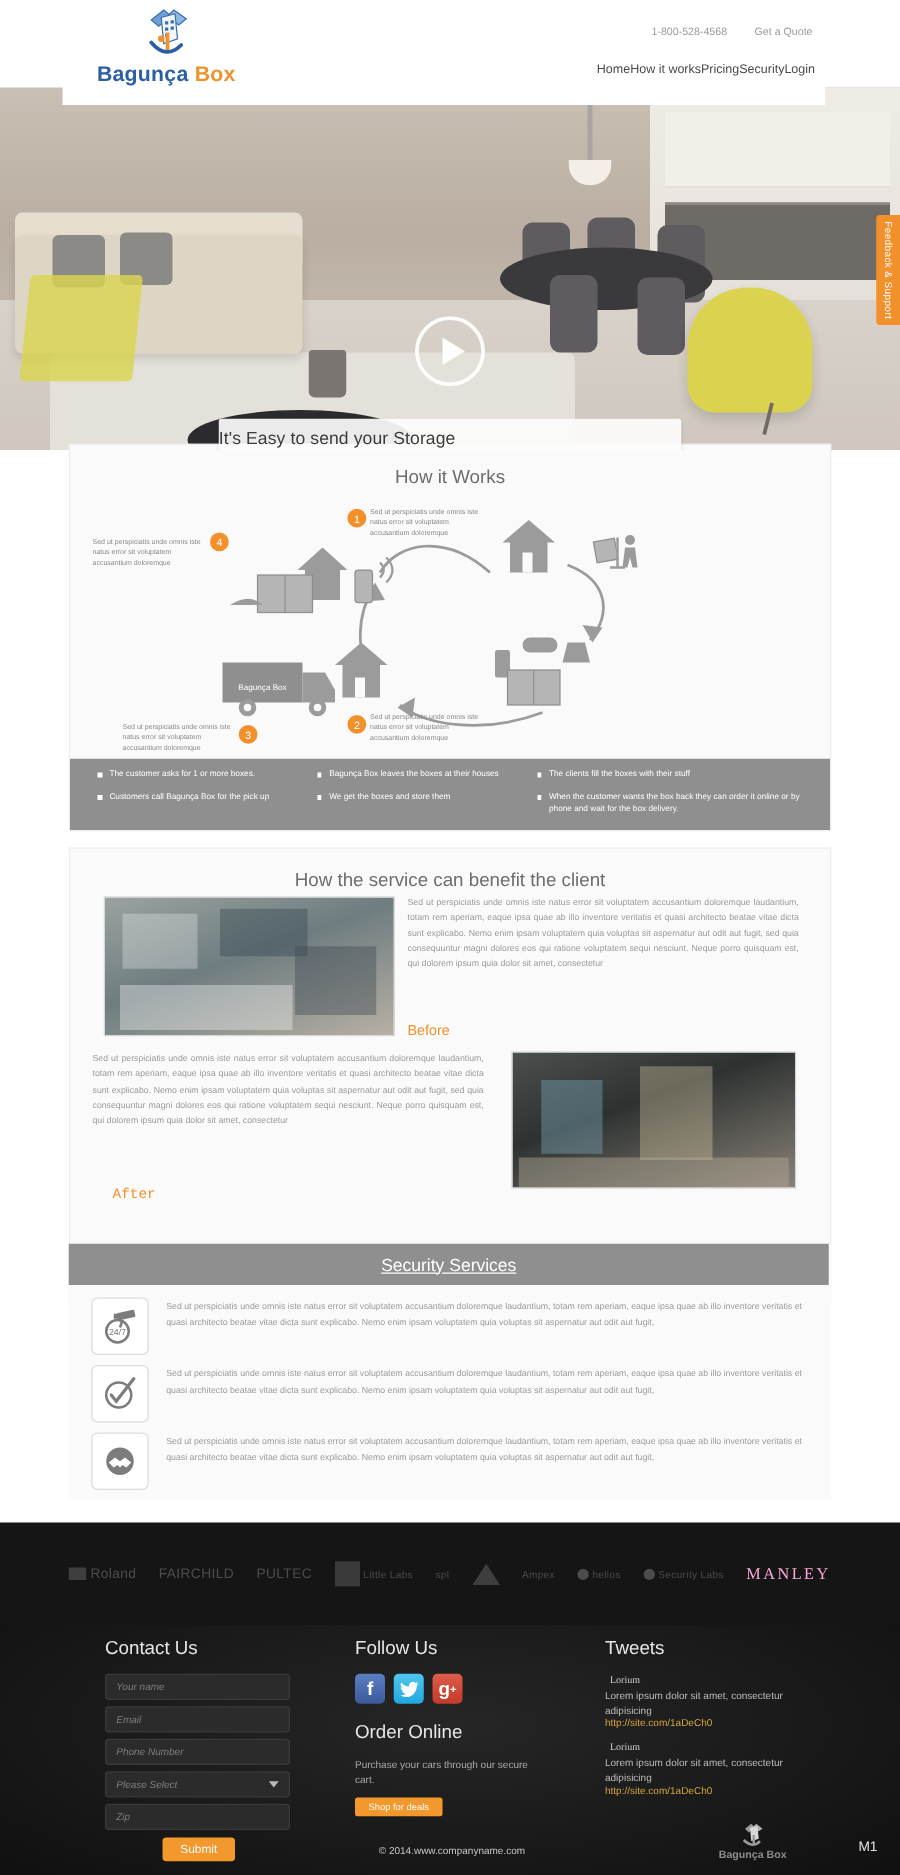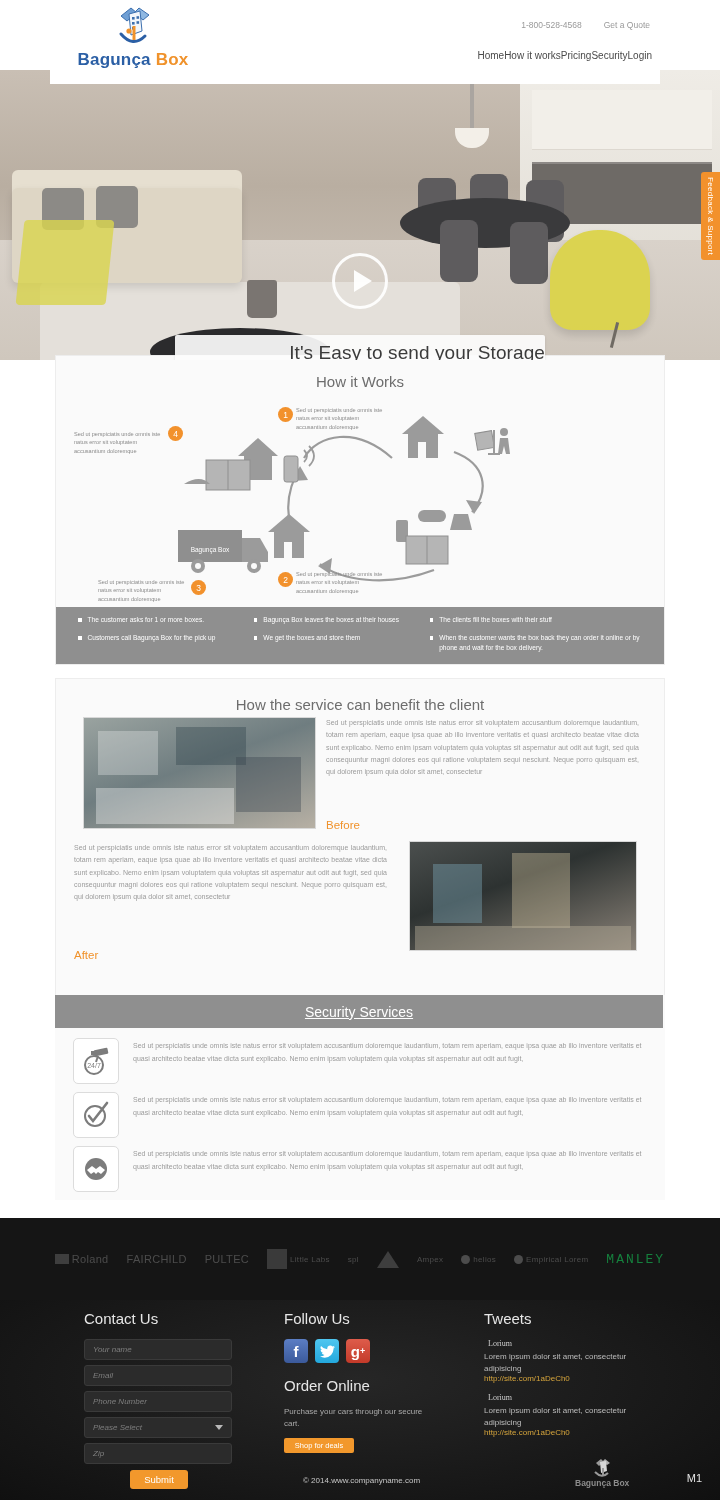--- a/index.html
+++ b/index.html
@@ -102,21 +102,21 @@
 
   .hero-cta {
     position: absolute; left: 175px; top: 265px;
     width: 370px; height: 58px;
     background: rgba(252,252,252,.92);
     border-radius: 2px;
     z-index: 7;
     box-shadow: 0 1px 3px rgba(0,0,0,.1);
   }
   .hero-cta-title {
-    text-align: right; font-size: 19px; color: #3b3b3b;
+    text-align: left; font-size: 14px; color: #3b3b3b;
     padding-top: 7px; letter-spacing: .1px;
   }
 
   .feedback-tab {
     position: absolute; right: 0; top: 172px;
     width: 19px; height: 88px;
     background: #f2912c;
     border-radius: 3px 0 0 3px;
     color: #fff; font-size: 8px;
     display: flex; align-items: center; justify-content: center;
@@ -172,21 +172,21 @@
   .ph-d1 { position:absolute; left:10%; top:20%; width:22%; height:55%; background:rgba(120,160,175,.45);}
   .ph-d2 { position:absolute; left:45%; top:10%; width:26%; height:70%; background:rgba(255,235,190,.30);}
   .ph-d3 { position:absolute; left:2%; bottom:0; width:96%; height:22%; background:rgba(180,170,150,.45);}
 
   .ben-text { position:absolute; font-size: 7px; color:#9b9b9b; line-height: 1.75;
     text-align: justify; }
   #ben-text-1 { left: 270px; top: 38px; width: 313px; }
   #ben-text-2 { left: 18px; top: 163px; width: 313px; }
   .ben-label { position:absolute; font-size: 11.5px; color: #f0922b; }
   #ben-label-1 { left: 270px; top: 140px; }
-  #ben-label-2 { left: 18px; top: 270px; }
+  #ben-label-2 { left: 34px; top: 270px; font-family: Liberation Mono, monospace; }
 
   
   #security { top: 995px; height: 205px; border: none; background: #fafafa; }
   .sec-head {
     width: 608px; height: 33px; background: #8f8f8f;
     color: #fff; font-size: 14px; display:flex; align-items:center; justify-content:center;text-decoration:underline;
   }
   .sec-body { padding: 10px 18px 0 18px; }
   .sec-row { display: flex; gap: 14px; margin-bottom: 8px; align-items: flex-start; }
   .sec-icon {
@@ -199,21 +199,21 @@
   
   .brands {
     position: absolute; left: 0; top: 1218px; width: 720px; height: 82px;
     background: #151515;
     display: flex; align-items: center; justify-content: center; gap: 18px;
   }
   .brand {
     color: #4c4c4c; font-size: 11px; letter-spacing: .3px;
     display: flex; align-items: center; gap: 3px; white-space: nowrap;
   }
-  .brand.serif { font-family: Liberation Mono, monospace; font-size: 13px; letter-spacing: 2px; color:#15803d;}
+  .brand.serif { font-family: Liberation Serif, serif; font-size: 13px; letter-spacing: 2px; color:#f9a8d4;}
   .brand.small { font-size: 8px; }
   .bx-chip { display:inline-block; width:14px;height:10px;background:#3e3e3e; }
   .bx-box { display:inline-block; width:20px;height:20px;background:#3a3a3a; }
   .bx-tri { width:0;height:0;border-left:11px solid transparent;border-right:11px solid transparent;
             border-bottom:17px solid #3e3e3e;}
   .bx-dot { display:inline-block;width:9px;height:9px;border-radius:50%;background:#4c4c4c;}
 
   
   .footer {
     position: absolute; left: 0; top: 1300px; width: 720px; height: 200px;
@@ -543,21 +543,21 @@
       </div>
     <div class="brand small">
         <span>Ampex</span>
       </div>
     <div class="brand small">
         <span class="bx-dot"></span>
         <span>helios</span>
       </div>
     <div class="brand small">
         <span class="bx-dot"></span>
-        <span>Empirical Lorem</span>
+        <span>Security Labs</span>
       </div>
     <div class="brand serif">
         <span>MANLEY</span>
       </div>
   </div>
 
   <div class="footer">
 
     <div class="f-col" id="f-contact">
       <h3 class="f-title">Contact Us</h3>

